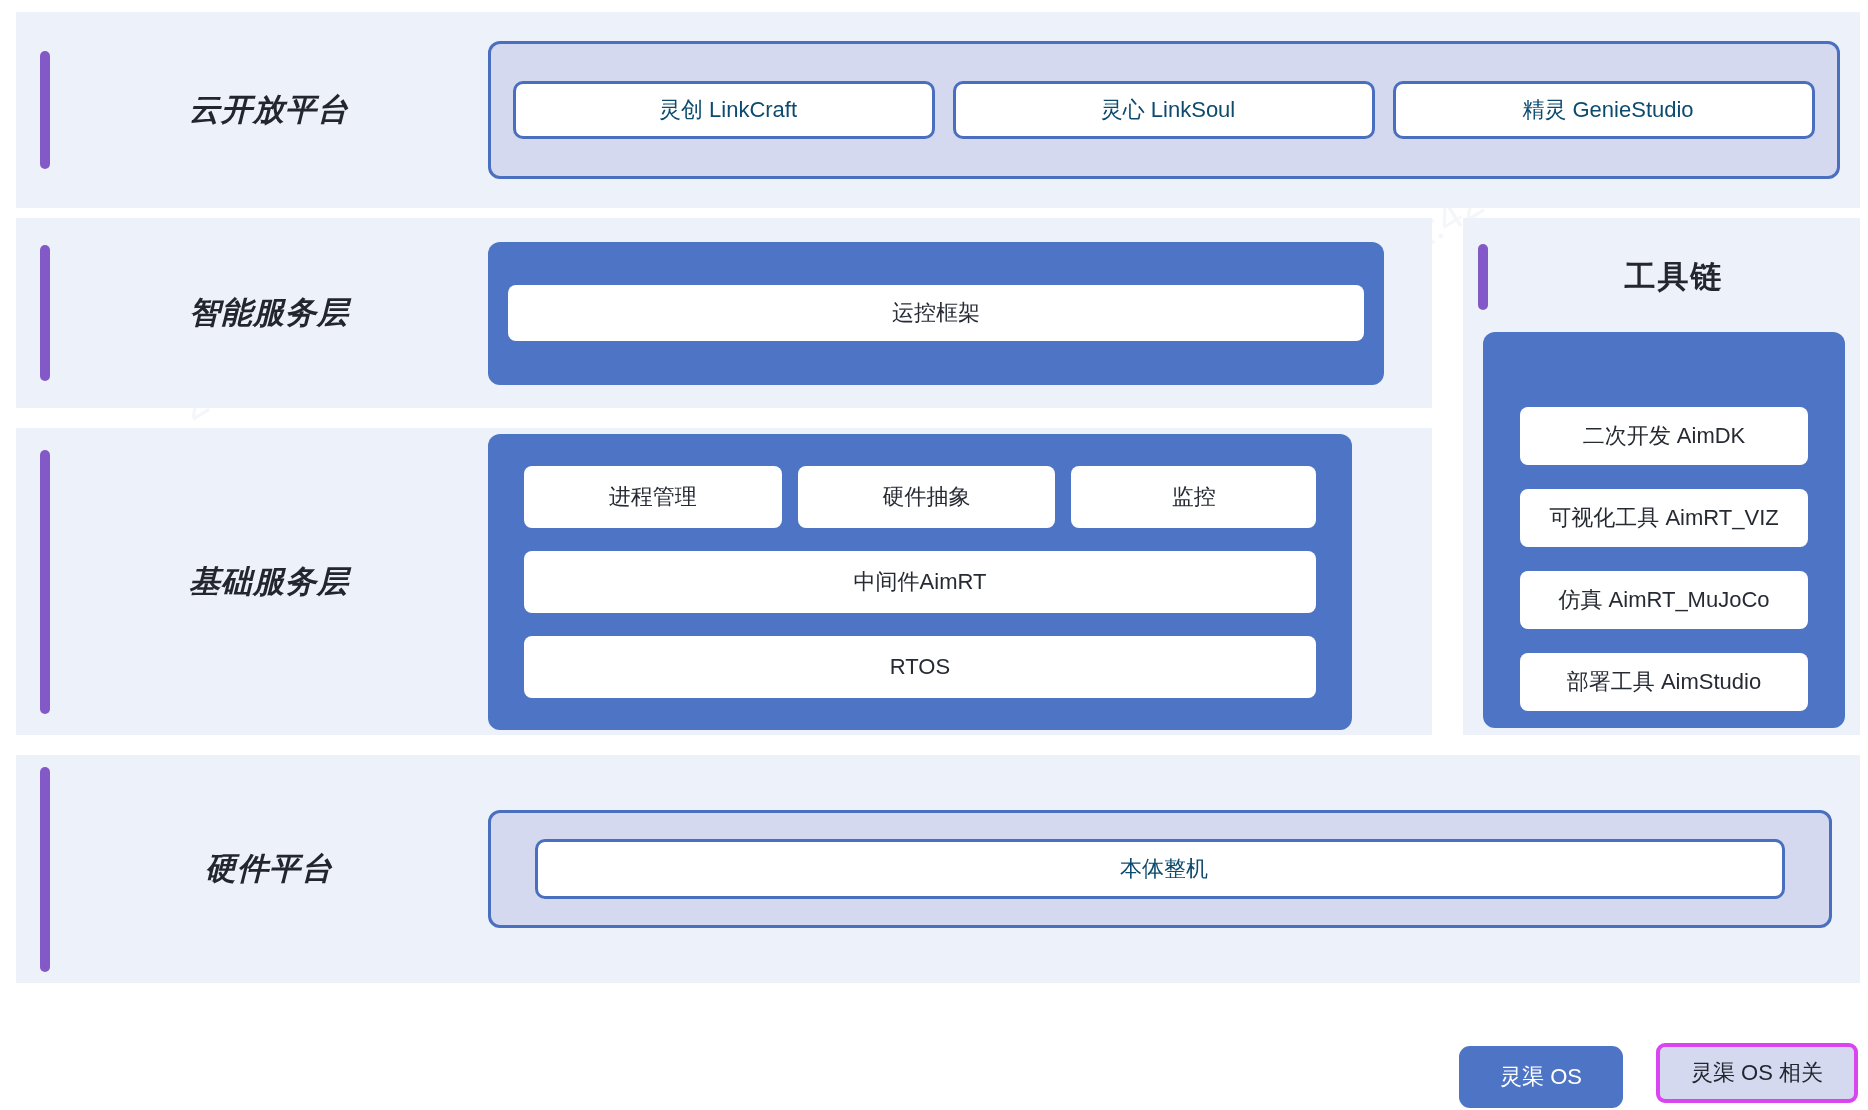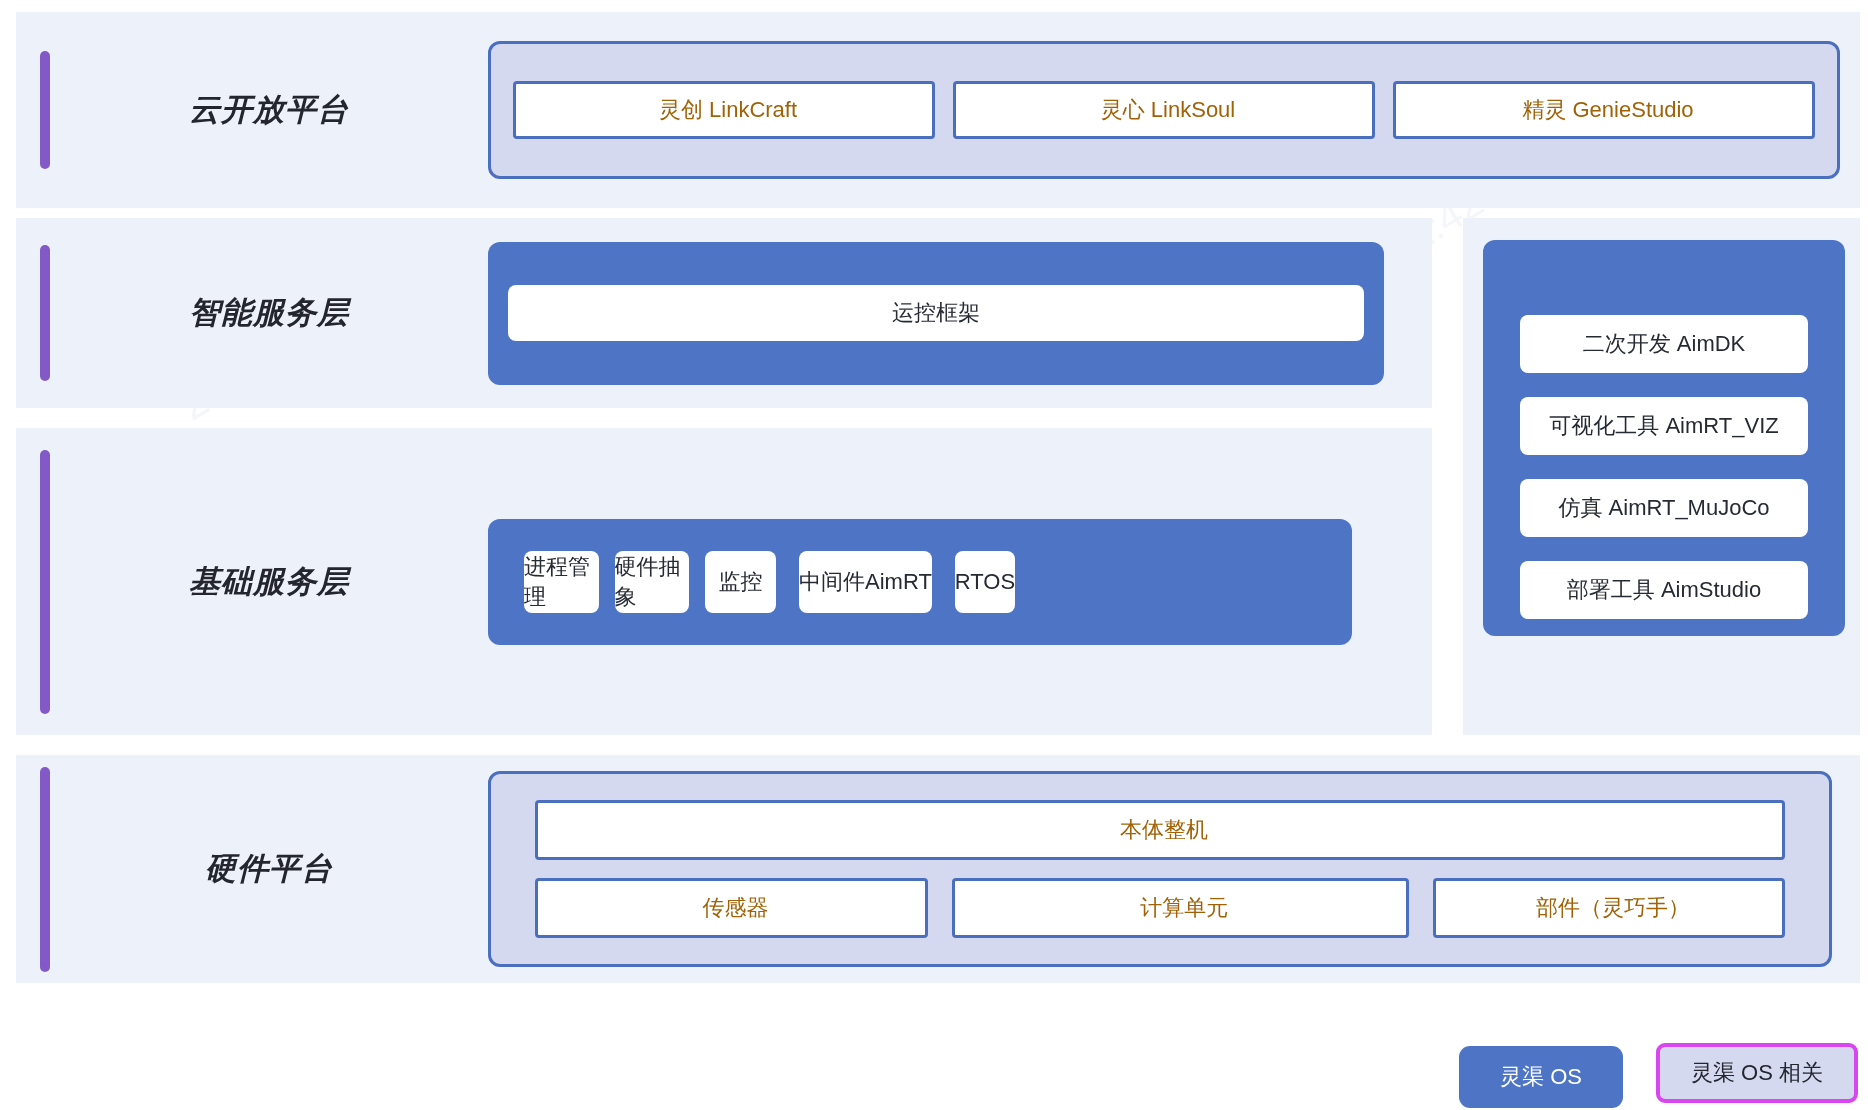--- a/index.html
+++ b/index.html
@@ -52,27 +52,27 @@
   
   .lav-box{
     background:#D5D9F0;
     border:3px solid #4A6FBE;
     border-radius:12px;
     box-sizing:border-box;
   }
   .white-bordered{
     background:#ffffff;
     border:3px solid #4A6FBE;
-    border-radius:4px;
+    border-radius:10px;
     box-sizing:border-box;
     display:flex;
     align-items:center;
     justify-content:center;
     font-size:22px;
-    color:#a16207;
+    color:#0c4a6e;
     padding-left:8px;
   }
   
   .blue-box{
     background:#4E75C5;
     border-radius:12px;
     box-sizing:border-box;
   }
   .white-plain{
     background:#ffffff;
@@ -113,21 +113,21 @@
   }
   .intel-container .white-plain{flex:1;height:56px;}
 
   .row-found{left:16px;top:428px;width:1416px;height:307px;}
   .row-found .accent-bar{height:264px;}
   .found-container{
     flex:0 0 864px;
     width:864px;
     margin-right:8px;
     display:flex;
-    flex-direction:row;
+    flex-direction:column;
     gap:23px;
     padding:32px 36px;
   }
   .found-top{display:flex;gap:16px;}
   .found-top .white-plain{height:62px;}
   .fb-1{flex:1;}
   .fb-2{flex:1;}
   .fb-3{flex:0.95;}
   .found-wide{height:62px;}
 
@@ -244,39 +244,38 @@
         <div class="white-plain fb-1">进程管理</div>
         <div class="white-plain fb-2">硬件抽象</div>
         <div class="white-plain fb-3">监控</div>
       </div>
       <div class="white-plain found-wide">中间件AimRT</div>
       <div class="white-plain found-wide">RTOS</div>
     </div>
   </section>
 
   <aside class="toolchain">
+    <div class="tc-header">
+      <div class="accent-bar"></div>
+      <div class="tc-title">工具链</div>
+    </div>
     <div class="blue-box tc-container">
       <div class="white-plain">二次开发 AimDK</div>
       <div class="white-plain">可视化工具 AimRT_VIZ</div>
       <div class="white-plain">仿真 AimRT_MuJoCo</div>
       <div class="white-plain">部署工具 AimStudio</div>
     </div>
   </aside>
 
   <section class="band row-hw">
     <div class="label-zone">
       <div class="accent-bar"></div>
       <div class="layer-title">硬件平台</div>
     </div>
     <div class="lav-box hw-container">
       <div class="white-bordered">本体整机</div>
-      <div class="hw-sub">
-        <div class="white-bordered hw-1">传感器</div>
-        <div class="white-bordered hw-2">计算单元</div>
-        <div class="white-bordered hw-3">部件（灵巧手）</div>
-      </div>
     </div>
   </section>
 
   <div class="legend-os">灵渠 OS</div>
   <div class="legend-related">灵渠 OS 相关</div>
 
 </div>
 
 </body></html>

